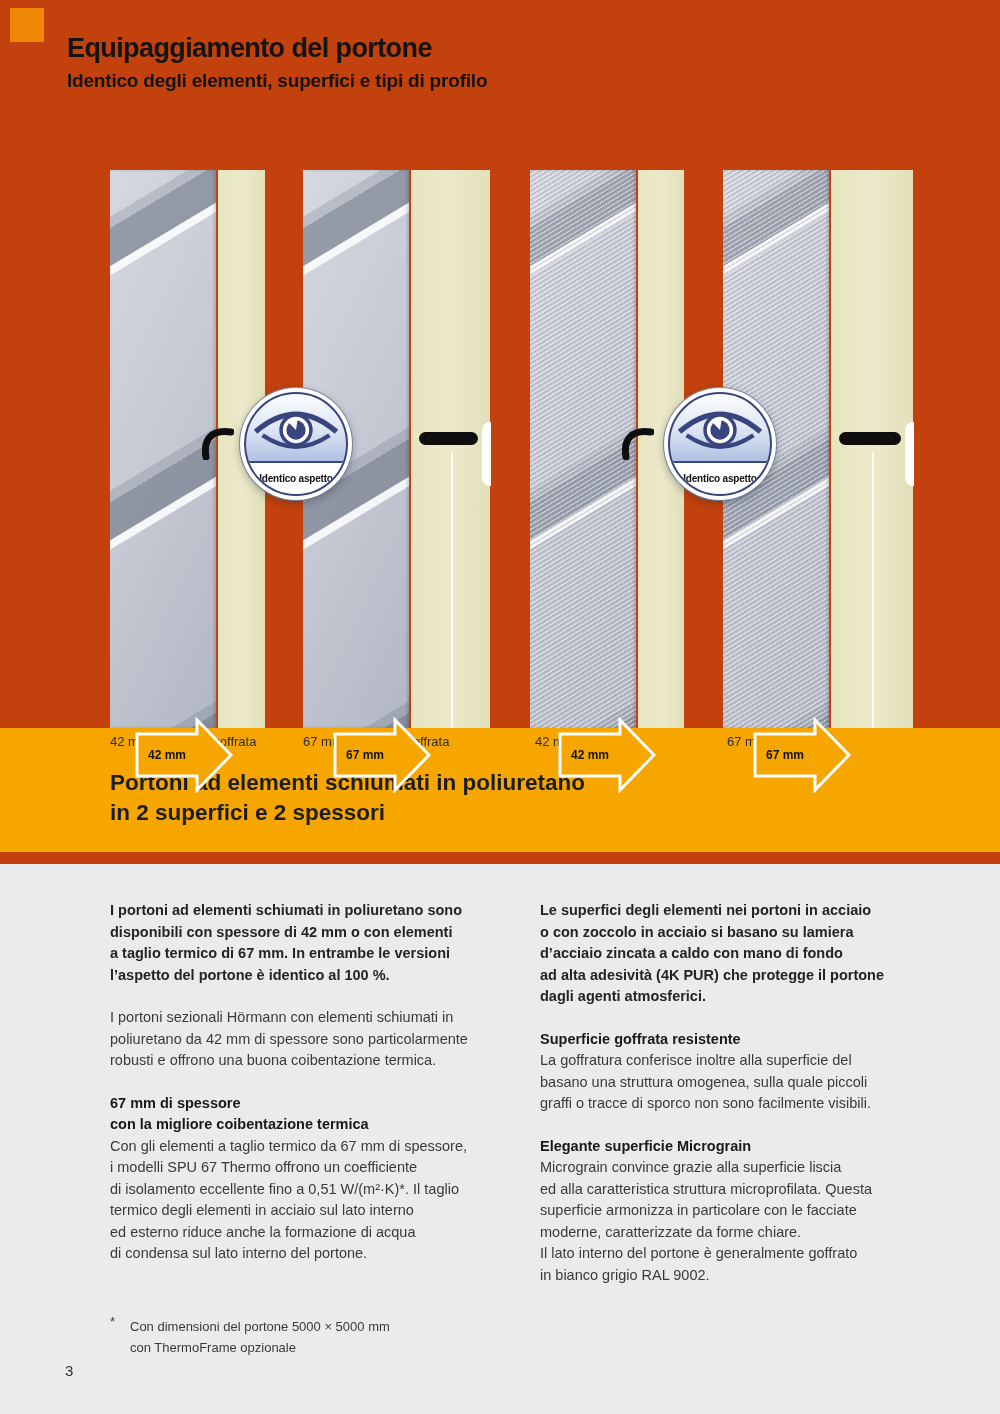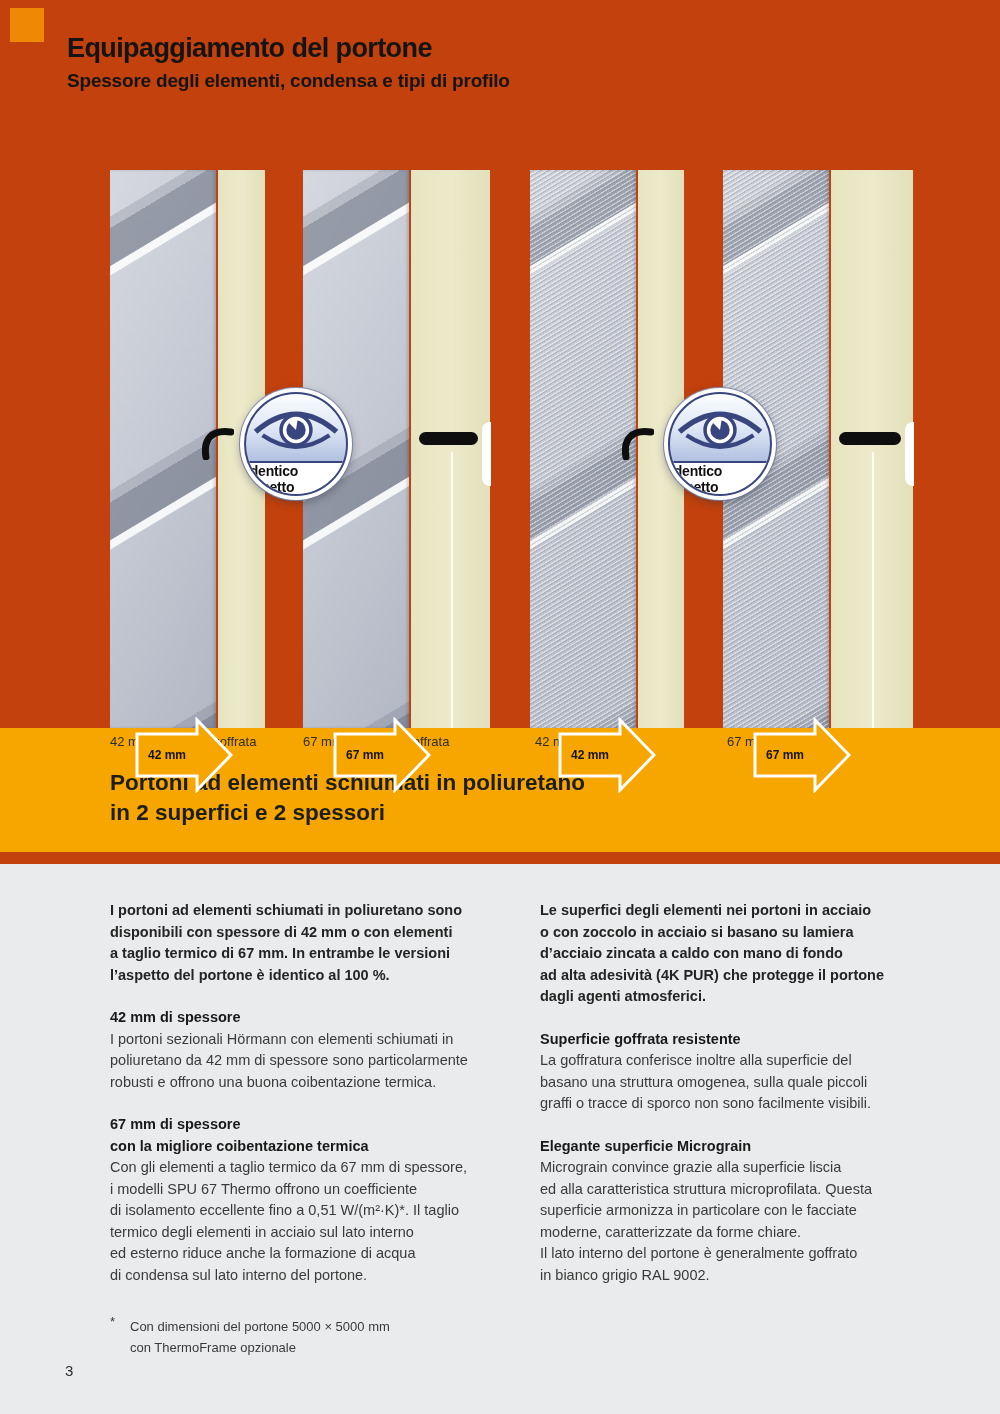--- a/index.html
+++ b/index.html
@@ -58,21 +58,21 @@
   
   .badge{position:absolute;top:218px;width:112px;height:112px;border-radius:50%;background:#fff;
          box-shadow:0 3px 8px rgba(40,45,60,0.40), 0 0 0 1px #8d97b8;z-index:6;}
   .b1{left:240px;} .b2{left:664px;}
   .badge-inner{position:absolute;left:4px;top:4px;right:4px;bottom:4px;border-radius:50%;
          border:2px solid #39457e;overflow:hidden;
          background:linear-gradient(to bottom,#fbfdff 0%,#dfe7f5 34%,#b3c2e2 66%,#9fb1d9 70%);}
   .badge-eye{position:absolute;left:6%;top:7%;width:88%;height:58%;}
   .badge-label{position:absolute;left:0;right:0;bottom:0;height:31%;background:#fff;
          border-top:2px solid #39457e;display:flex;align-items:center;justify-content:center;
-         font-size:14px;font-weight:bold;color:#101010;letter-spacing:-0.2px;}
+         font-size:10px;font-weight:bold;color:#101010;letter-spacing:-0.2px;}
 
   
   .arrow{position:absolute;top:547px;width:98px;height:76px;z-index:5;}
   .a1{left:135px;} .a2{left:333px;} .a3{left:558px;} .a4{left:753px;}
   .arrow svg{position:absolute;left:0;top:0;}
   .arrow-label{position:absolute;left:2px;top:0;width:60px;height:76px;display:flex;
          align-items:center;justify-content:center;font-size:12px;font-weight:bold;color:#141414;}
 
   
   .band{position:absolute;left:0;top:728px;width:1000px;height:124px;background:#F7A600;}
@@ -95,21 +95,21 @@
          color:#3a3a3a;white-space:pre-line;}
   .page-number{position:absolute;left:65px;top:498px;font-size:15px;color:#2e2e2e;}
 </style>
 </head>
 <body>
 
 <div class="page">
 
   <div class="logo-square"></div>
   <h1 class="page-title">Equipaggiamento del portone</h1>
-  <h2 class="page-subtitle">Spessore degli elementi, condensa e tipi di profilo</h2>
+  <h2 class="page-subtitle">Identico degli elementi, superfici e tipi di profilo</h2>
 
   <div class="figure">
 
     <div class="panel p1 goffrata">
       <div class="steel"></div>
       <div class="foam">
         <div class="notch"></div>
       </div>
       <svg class="seal-hook" viewBox="0 0 32 36">
         <path d="M4 33 C1 16 9 5 29 8" stroke="#0e0e0e" stroke-width="7" fill="none" stroke-linecap="round"></path>
@@ -204,21 +204,20 @@
 in 2 superfici e 2 spessori</h3>
   </div>
 
   <div class="grey">
 
     <div class="col col-left">
       <p class="intro">I portoni ad elementi schiumati in poliuretano sono
 disponibili con spessore di 42 mm o con elementi
 a taglio termico di 67 mm. In entrambe le versioni
 l’aspetto del portone è identico al 100 %.</p>
-      <p class="sec-h">42 mm di spessore</p>
       <p class="sec-b">I portoni sezionali Hörmann con elementi schiumati in
 poliuretano da 42 mm di spessore sono particolarmente
 robusti e offrono una buona coibentazione termica.</p>
       <p class="sec-h">67 mm di spessore
 con la migliore coibentazione termica</p>
       <p class="sec-b">Con gli elementi a taglio termico da 67 mm di spessore,
 i modelli SPU 67 Thermo offrono un coefficiente
 di isolamento eccellente fino a 0,51 W/(m²·K)*. Il taglio
 termico degli elementi in acciaio sul lato interno
 ed esterno riduce anche la formazione di acqua

